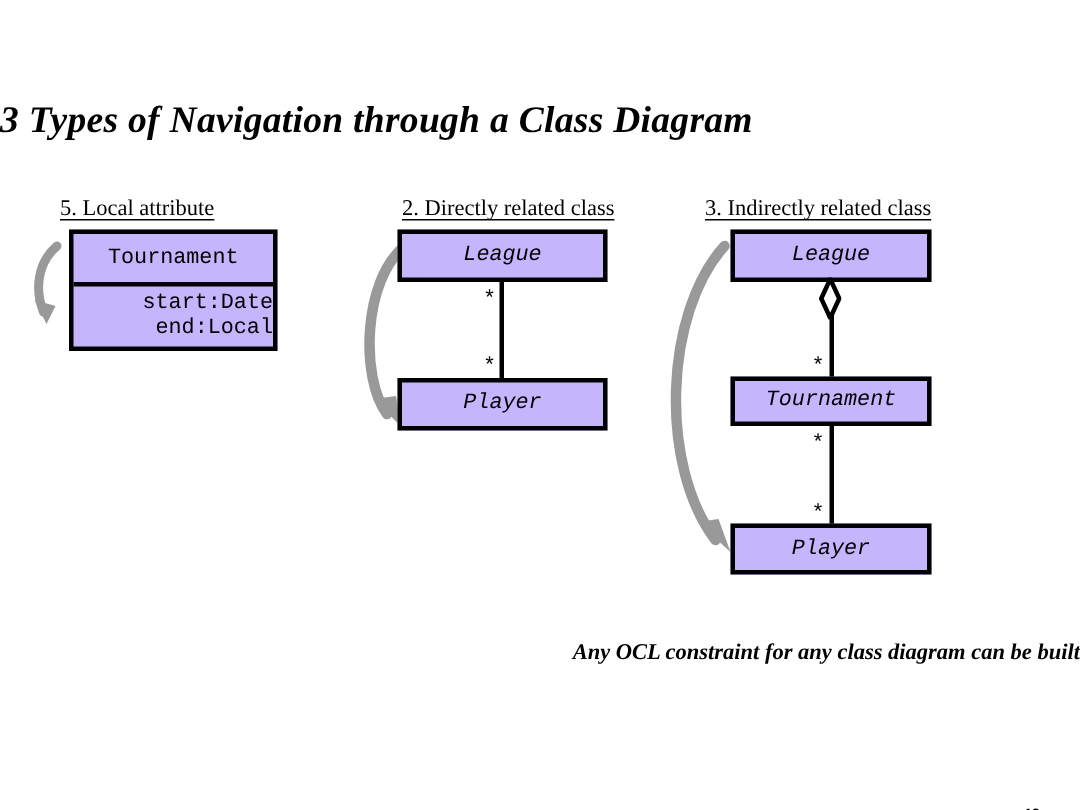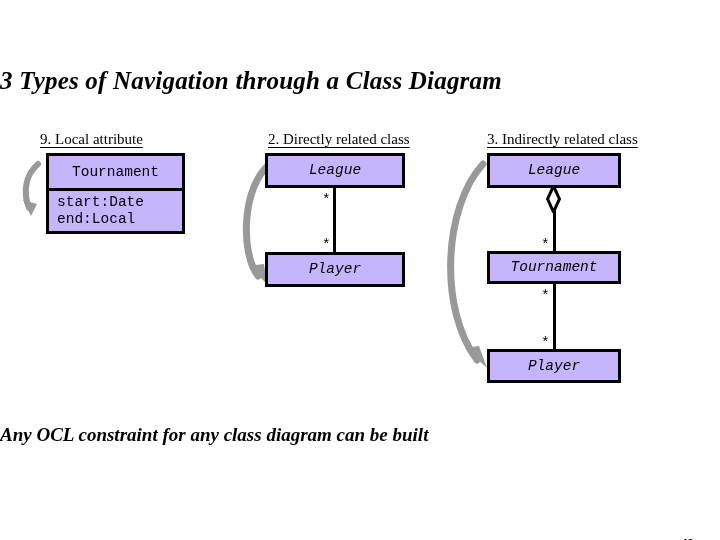--- a/index.html
+++ b/index.html
@@ -37,21 +37,21 @@
     position: absolute;
     font-family: "Liberation Serif", "DejaVu Serif", serif;
     font-size: 15px;
     font-weight: normal;
     text-decoration: underline;
     text-underline-offset: 3px;
     white-space: nowrap;
   }
   #header-1 { left: 40px;  top: 131px; }
   #header-2 { left: 268px; top: 131px; }
-  #header-3 { left: 487px; top: 131px; }
+  #header-3 { left: 470px; top: 131px; }
 
   
   .class-box {
     position: absolute;
     box-sizing: border-box;
     border: 3px solid #000000;
     background: #c4b5fd;
     font-family: "Liberation Mono", "DejaVu Sans Mono", monospace;
     font-size: 14.5px;
     line-height: 17px;
@@ -68,22 +68,22 @@
   .compartment-name {
     display: flex;
     align-items: center;
     justify-content: center;
     box-sizing: border-box;
     white-space: nowrap;
   }
   .compartment-attrs {
     box-sizing: border-box;
     border-top: 3px solid #000000;
-    padding: 3px 16px 4px 8px;
-    text-align: left;
+    padding: 3px 0 4px 8px;
+    text-align: right;
     white-space: pre;
   }
 
   
   #box-c1-tournament {
     left: 46px;
     top: 153px;
     width: 139px;
     height: 81px;
   }
@@ -168,23 +168,23 @@
   #arrow-c1 { left: 16px;  top: 160px; }
   #arrow-c2 { left: 236px; top: 160px; }
   #arrow-c3 { left: 437px; top: 160px; }
 
   
   #caption {
     position: absolute;
     left: 0;
     top: 420px;
     width: 720px;
-    text-align: left;
-    font-family: "Liberation Serif", "DejaVu Serif", serif;
-    font-size: 19px;
+    text-align: right;
+    font-family: "Liberation Serif", "DejaVu Serif", serif;
+    font-size: 15px;
     font-weight: bold;
     font-style: italic;
     line-height: 30px;
   }
   #caption .caption-line { display: block; white-space: nowrap; }
 
   
   #page-number {
     position: absolute;
     left: 676px;
@@ -195,21 +195,21 @@
     font-size: 9px;
     font-weight: bold;
     color: #000000;
   }
 </style>
 </head>
 <body>
 
 <div id="slide-title">3 Types of Navigation through a Class Diagram</div>
 
-<div class="col-header" id="header-1">9. Local attribute</div>
+<div class="col-header" id="header-1">5. Local attribute</div>
 
 <div class="col-header" id="header-2">2. Directly related class</div>
 
 <div class="col-header" id="header-3">3. Indirectly related class</div>
 
 <div class="class-box" id="box-c1-tournament">
   <div class="compartment-name">Tournament</div>
   <div class="compartment-attrs"><span>start:Date</span><br><span>end:Local</span></div>
 </div>
 

